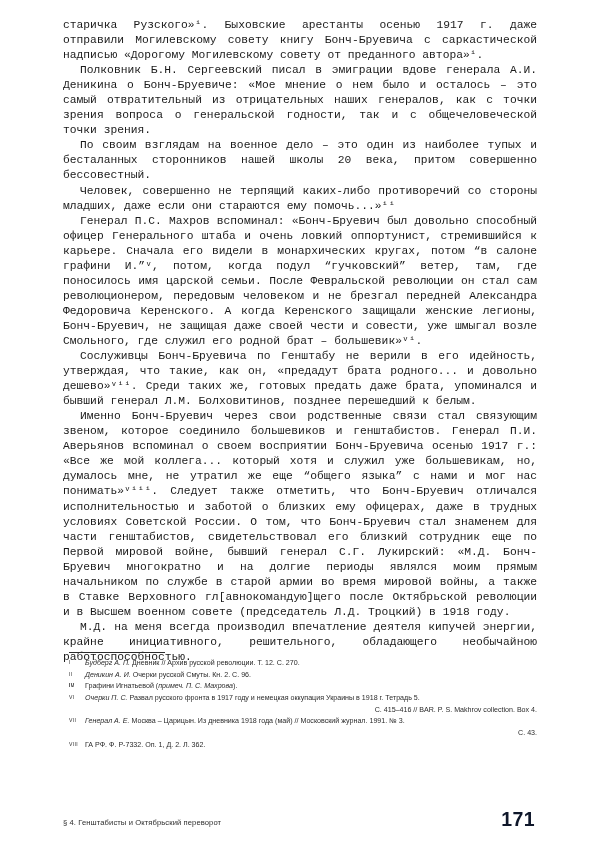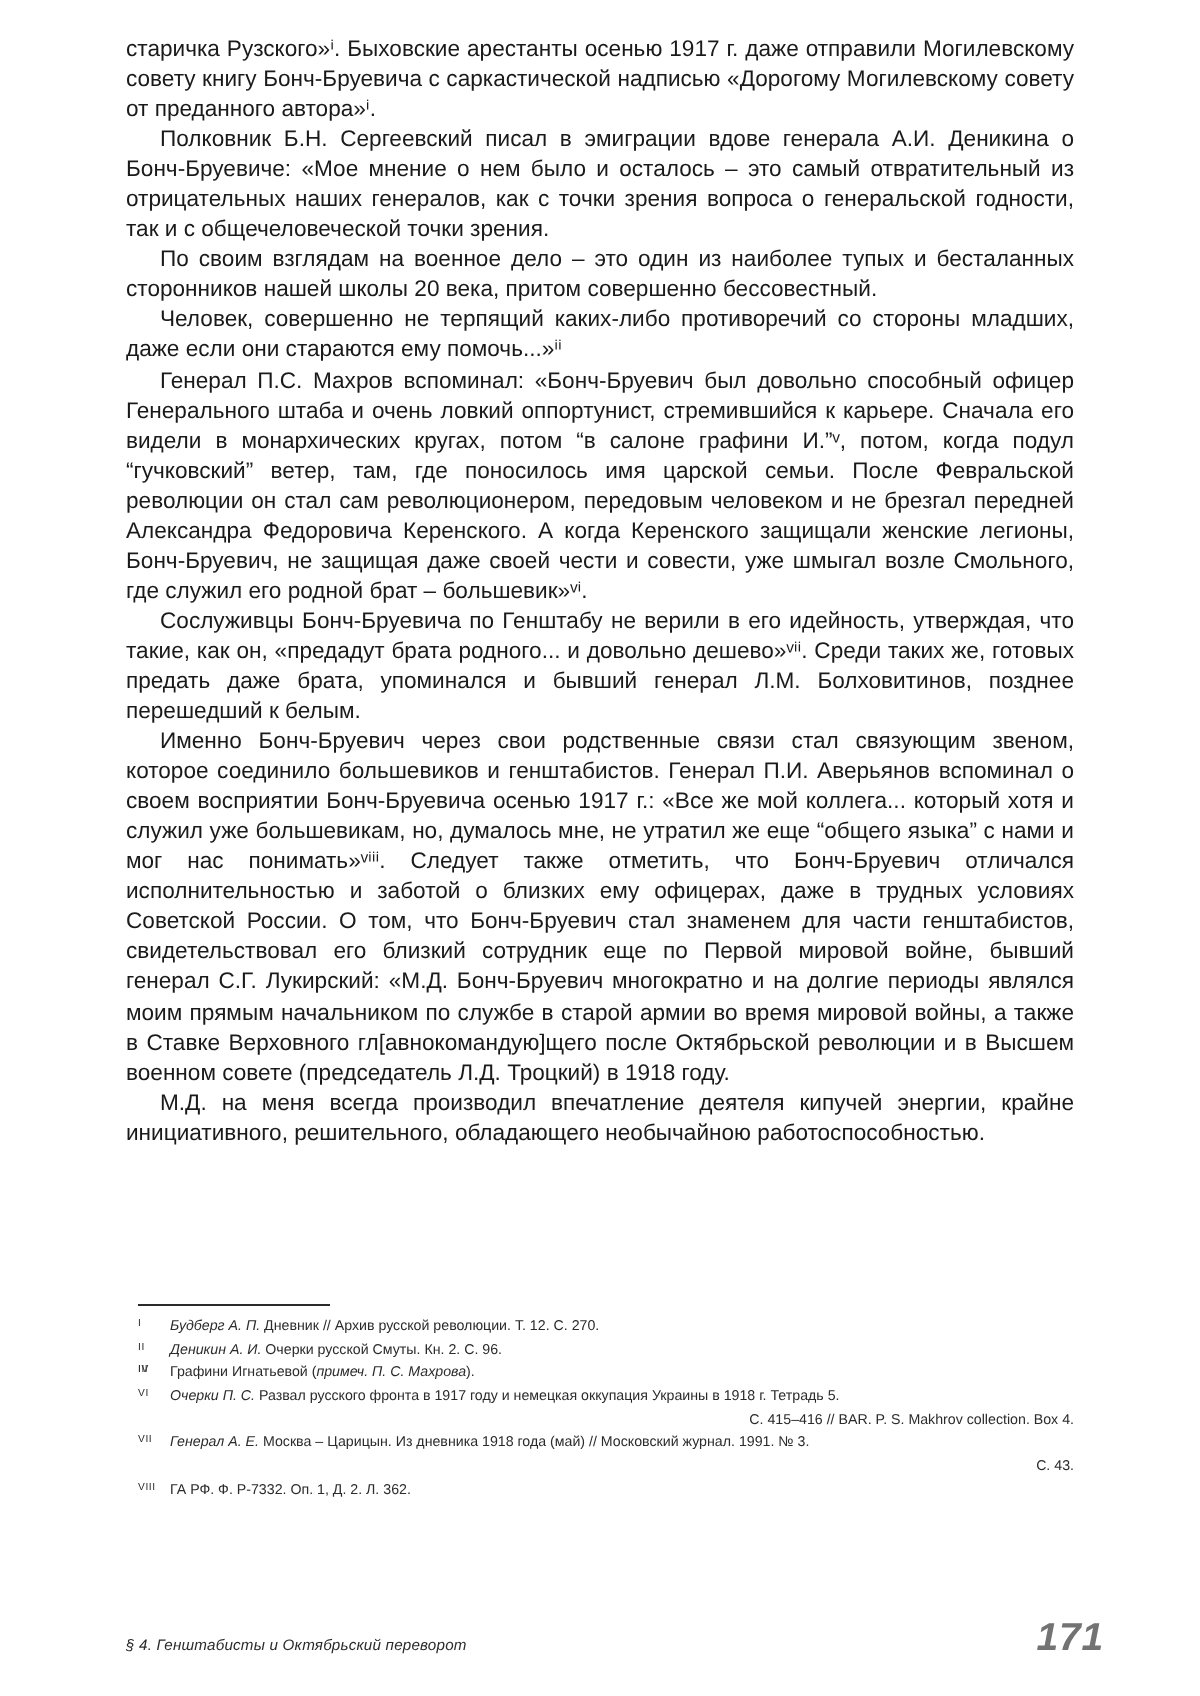--- a/index.html
+++ b/index.html
@@ -14,21 +14,21 @@
     height: 848px;
     background: #ffffff;
     overflow: hidden;
     box-sizing: border-box;
   }
   .body-text {
     position: absolute;
     left: 63px;
     top: 18px;
     width: 474px;
-    font-family: Liberation Sans, sans-serif;
+    font-family: Liberation Mono, monospace;
     font-size: 11.3px;
     line-height: 15.05px;
     color: #1a1a1a;
     text-align: justify;
     text-justify: inter-word;
     hyphens: manual;
   }
   .body-text p {
     margin: 0;
     text-indent: 17px;
@@ -70,42 +70,41 @@
   .note i {
     font-style: italic;
   }
   .note-cont {
     padding-left: 0;
     text-align: right;
   }
   .footer {
     position: absolute;
     left: 63px;
-    right: 48px;
+    right: 65px;
     bottom: 17px;
     height: 30px;
-    font-style: italic;
   }
   .footer-title {
     position: absolute;
     left: 0;
     bottom: 4px;
     font-family: "Liberation Sans", "DejaVu Sans", sans-serif;
     font-size: 7.6px;
     color: #2b2b2b;
     letter-spacing: 0.1px;
   }
   .footer-page {
     position: absolute;
     right: 0;
     bottom: 0;
     font-family: "Liberation Sans", "DejaVu Sans", sans-serif;
     font-size: 19.5px;
     font-weight: 700;
-    color: #737373;
+    color: #0f172a;
     letter-spacing: 0.4px;
   }
 </style>
 </head>
 <body>
 
 <div class="page">
 
   <div class="body-text">
     <p class="no-indent">старичка Рузского»ⁱ. Быховские арестанты осенью 1917 г. даже отправили Могилевскому совету книгу Бонч-Бруевича с саркастической надписью «Дорогому Могилевскому совету от преданного автора»ⁱ.</p>

